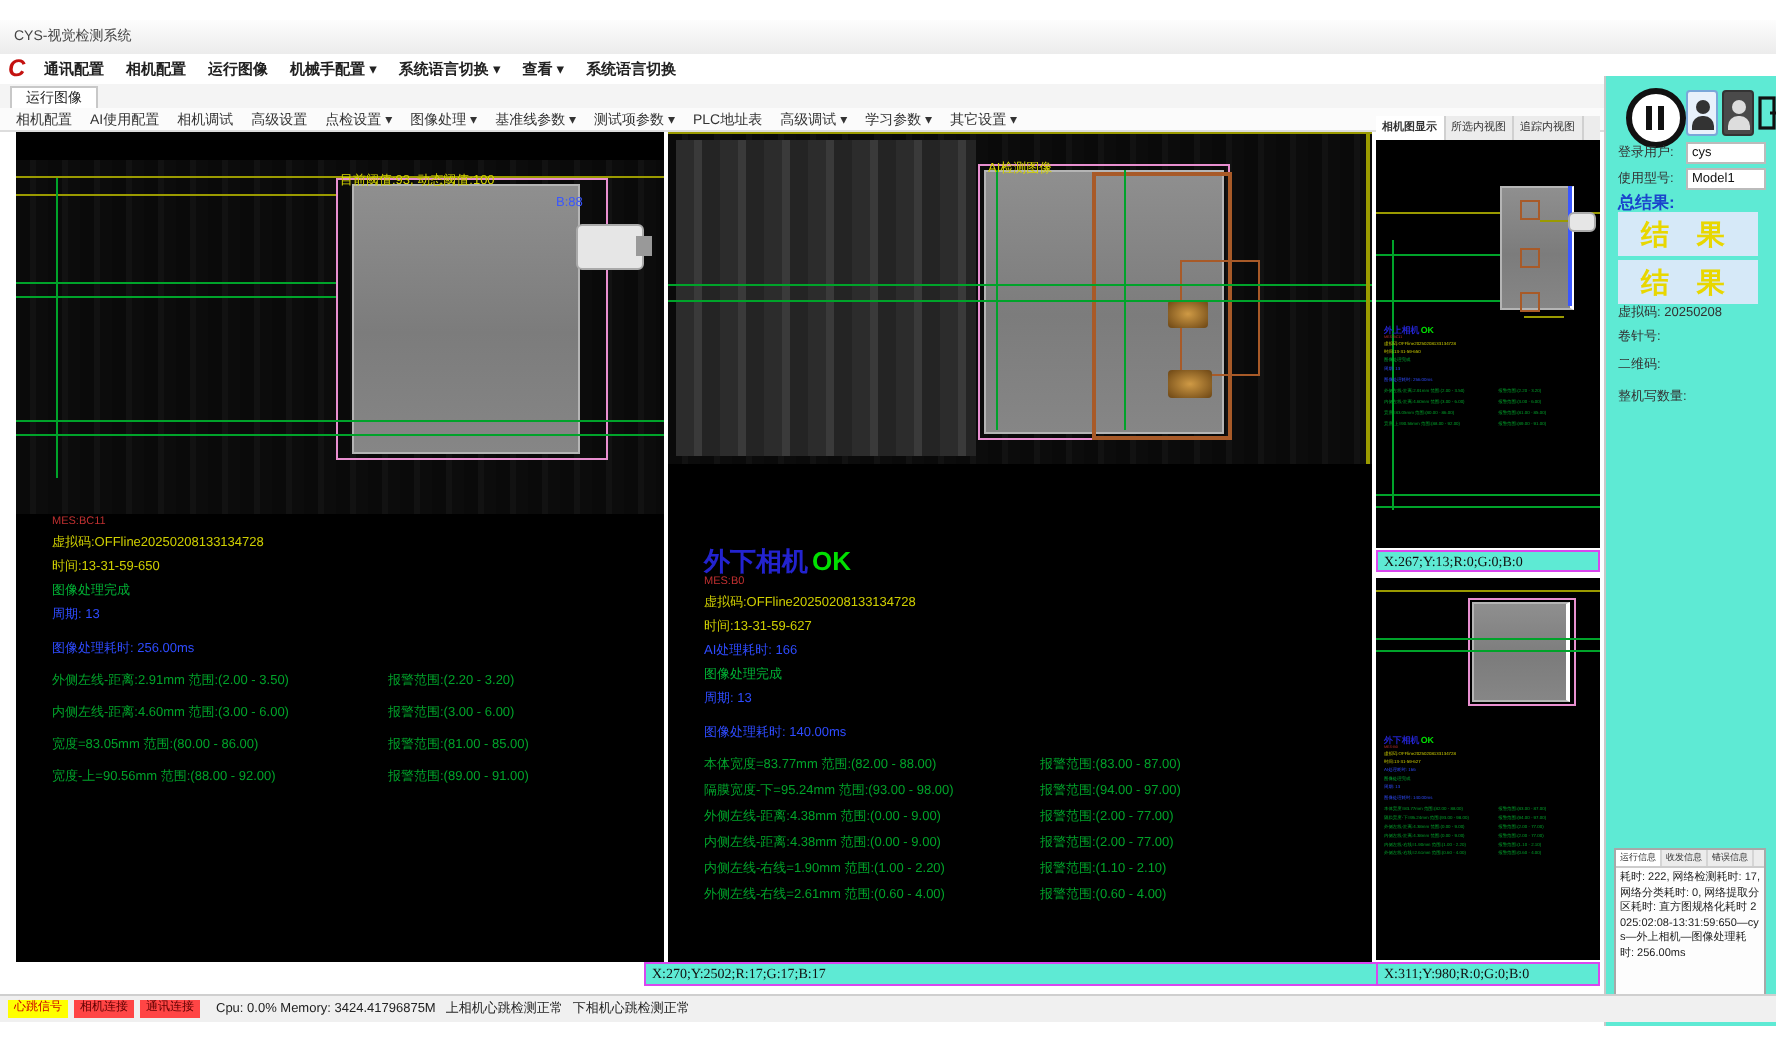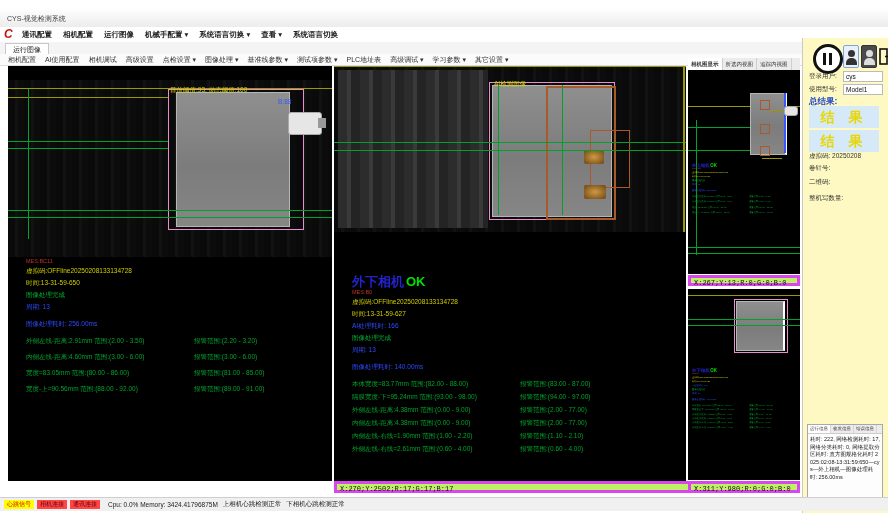--- a/index.html
+++ b/index.html
@@ -51,34 +51,34 @@
   .r-yellow{color:#cfcf00;font-size:6.5px;margin-top:3px;}
   .r-green{color:#00b335;font-size:6.5px;margin-top:3px;}
   .r-blue{color:#2e4bff;font-size:6.5px;margin-top:3px;}
   .r-gap{margin-top:8px;}
   .rows{margin-top:8px;}
   .rrow{color:#00a32a;font-size:6.5px;line-height:7px;}
   .rows-left .rrow{margin-bottom:9px;}
   .rows-mid .rrow{margin-bottom:6px;}
   .rm{display:inline-block;width:168px;}
   .rw{display:inline-block;}
-  .coordbar{position:absolute;background:#bef264;border:3px solid #d946ef;box-sizing:border-box;
-            font-size:7px;line-height:10px;padding-left:3px;color:#111;font-family:Liberation Mono, monospace;}
+  .coordbar{position:absolute;background:#5eead4;border:1px solid #d946ef;box-sizing:border-box;
+            font-size:7px;line-height:10px;padding-left:3px;color:#111;font-family:Liberation Serif, serif;}
 
   
   #thumbtabs{left:688px;top:58px;width:112px;height:12px;background:#ececec;display:flex;}
   #thumbtabs span{font-size:5.5px;line-height:12px;padding:0 3px;color:#333;border-right:1px solid #d0d0d0;}
   #thumbtabs span:first-child{background:#fff;font-weight:bold;}
   .thumb{position:absolute;background:#000;overflow:hidden;}
   #thumb1{left:688px;top:70px;width:112px;height:204px;}
   #thumb2{left:688px;top:289px;width:112px;height:191px;}
   .mini{transform:scale(0.34);transform-origin:0 0;width:330px;}
 
   
-  #sidebar{left:802px;top:38px;width:86px;height:475px;background:#fef9c3;border-left:1px solid #c9c9c9;}
+  #sidebar{left:802px;top:38px;width:86px;height:475px;background:#5eead4;border-left:1px solid #c9c9c9;}
   .sb-label{position:absolute;font-size:6.5px;color:#333;}
   .sb-value{position:absolute;font-size:6.5px;color:#111;background:#fff;border:1px solid #bbb;
             padding:0 2px;min-width:34px;height:9px;line-height:9px;}
   #total-label{position:absolute;font-size:8.5px;font-weight:bold;color:#1a44cc;}
   .result-box{position:absolute;width:70px;height:22px;background:#d6e9f8;color:#e8d700;
               font-size:14px;font-weight:bold;text-align:center;line-height:22px;letter-spacing:5px;}
   #pause-btn{position:absolute;left:10px;top:6px;width:24px;height:24px;border:3px solid #111;
              border-radius:50%;background:#fff;}
   #pause-btn i{position:absolute;top:6px;width:3px;height:12px;background:#111;}
   #pause-btn i:first-child{left:7px;} #pause-btn i:last-child{left:13px;}
@@ -206,21 +206,21 @@
     <div class="r-blue r-gap">图像处理耗时: 140.00ms</div>
     <div class="rows rows-mid">
         <div class="rrow"><span class="rm">本体宽度=83.77mm 范围:(82.00 - 88.00)</span><span class="rw">报警范围:(83.00 - 87.00)</span></div>
         <div class="rrow"><span class="rm">隔膜宽度-下=95.24mm 范围:(93.00 - 98.00)</span><span class="rw">报警范围:(94.00 - 97.00)</span></div>
         <div class="rrow"><span class="rm">外侧左线-距离:4.38mm 范围:(0.00 - 9.00)</span><span class="rw">报警范围:(2.00 - 77.00)</span></div>
         <div class="rrow"><span class="rm">内侧左线-距离:4.38mm 范围:(0.00 - 9.00)</span><span class="rw">报警范围:(2.00 - 77.00)</span></div>
         <div class="rrow"><span class="rm">内侧左线-右线=1.90mm 范围:(1.00 - 2.20)</span><span class="rw">报警范围:(1.10 - 2.10)</span></div>
         <div class="rrow"><span class="rm">外侧左线-右线=2.61mm 范围:(0.60 - 4.00)</span><span class="rw">报警范围:(0.60 - 4.00)</span></div>
       </div>
   </div>
-  <div class="abs coordbar" style="left:334px;top:481px;width:373px;height:12px;">X:270;Y:2502;R:17;G:17;B:17</div>
+  <div class="abs coordbar" style="left:322px;top:481px;width:373px;height:12px;">X:270;Y:2502;R:17;G:17;B:17</div>
 
   <div class="abs" id="thumbtabs">
       <span>相机图显示</span>
       <span>所选内视图</span>
       <span>追踪内视图</span>
     </div>
   <div class="abs thumb" id="thumb1">
     <div class="yline" style="left:0;top:36px;width:112px;height:1px;"></div>
     <div class="cell" style="left:62px;top:23px;width:34px;height:60px;border-right:2px solid #fff;"></div>
     <div style="position:absolute;left:96px;top:23px;width:2px;height:60px;background:#3a57ff;"></div>

